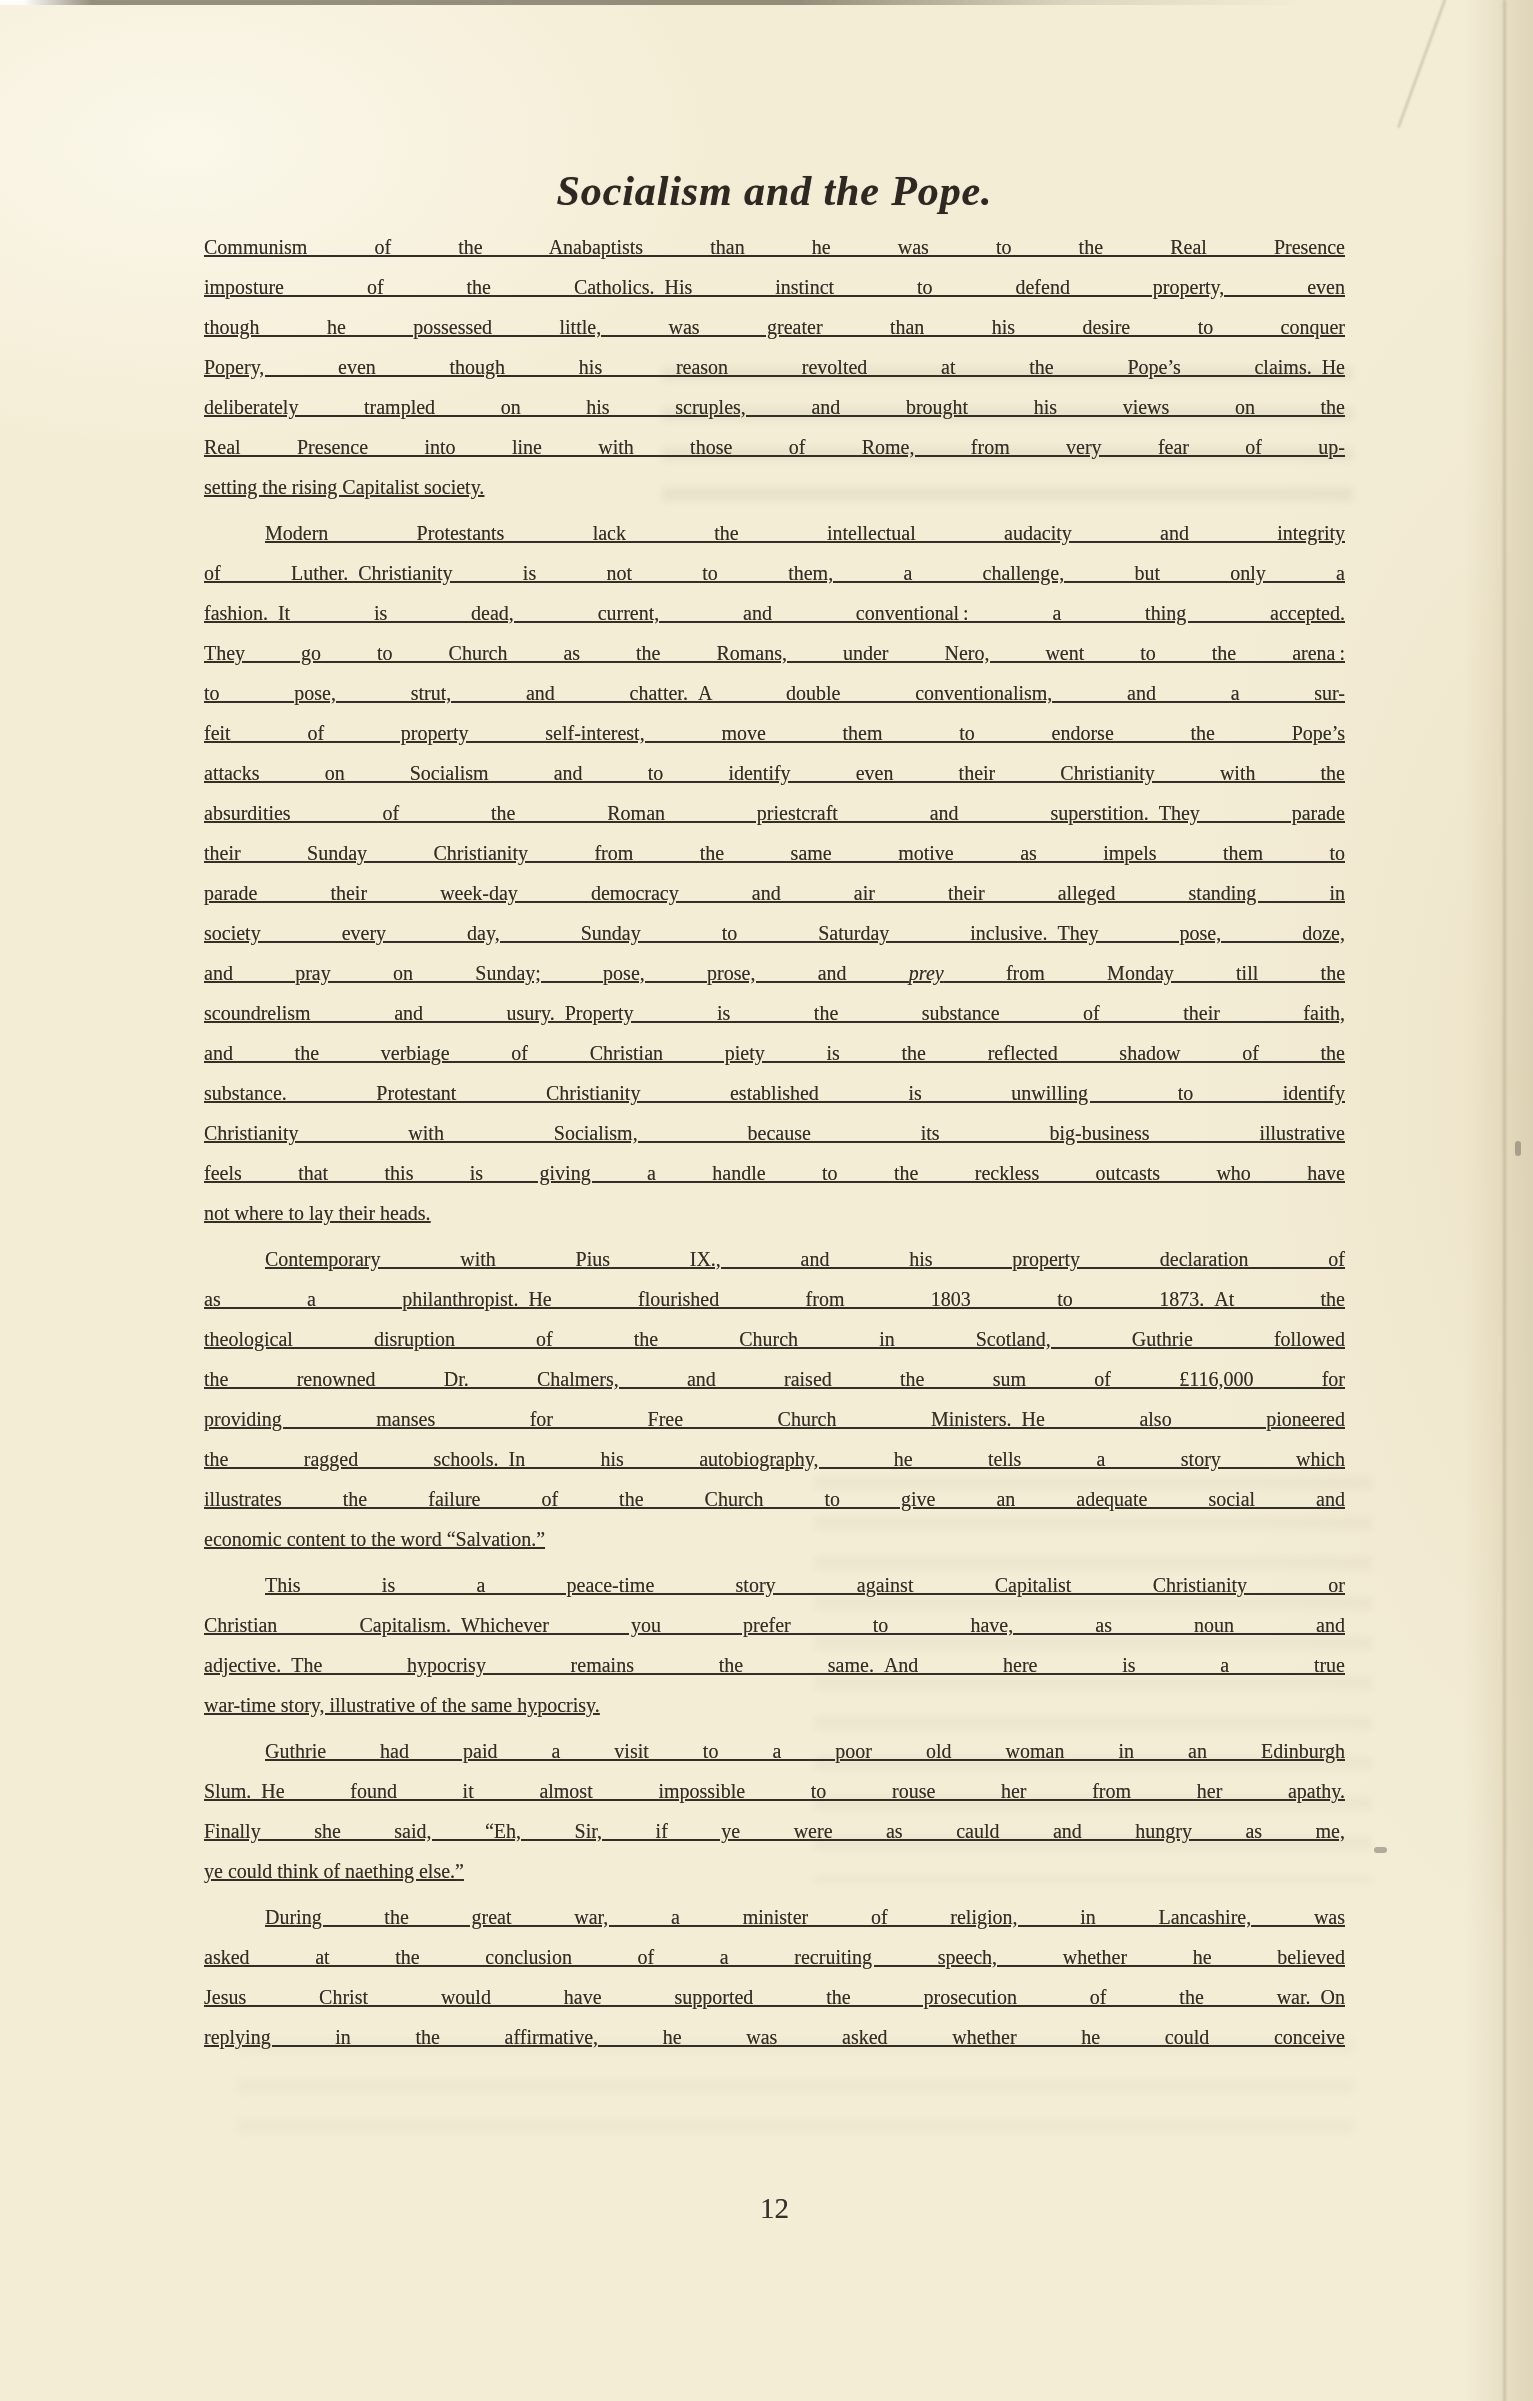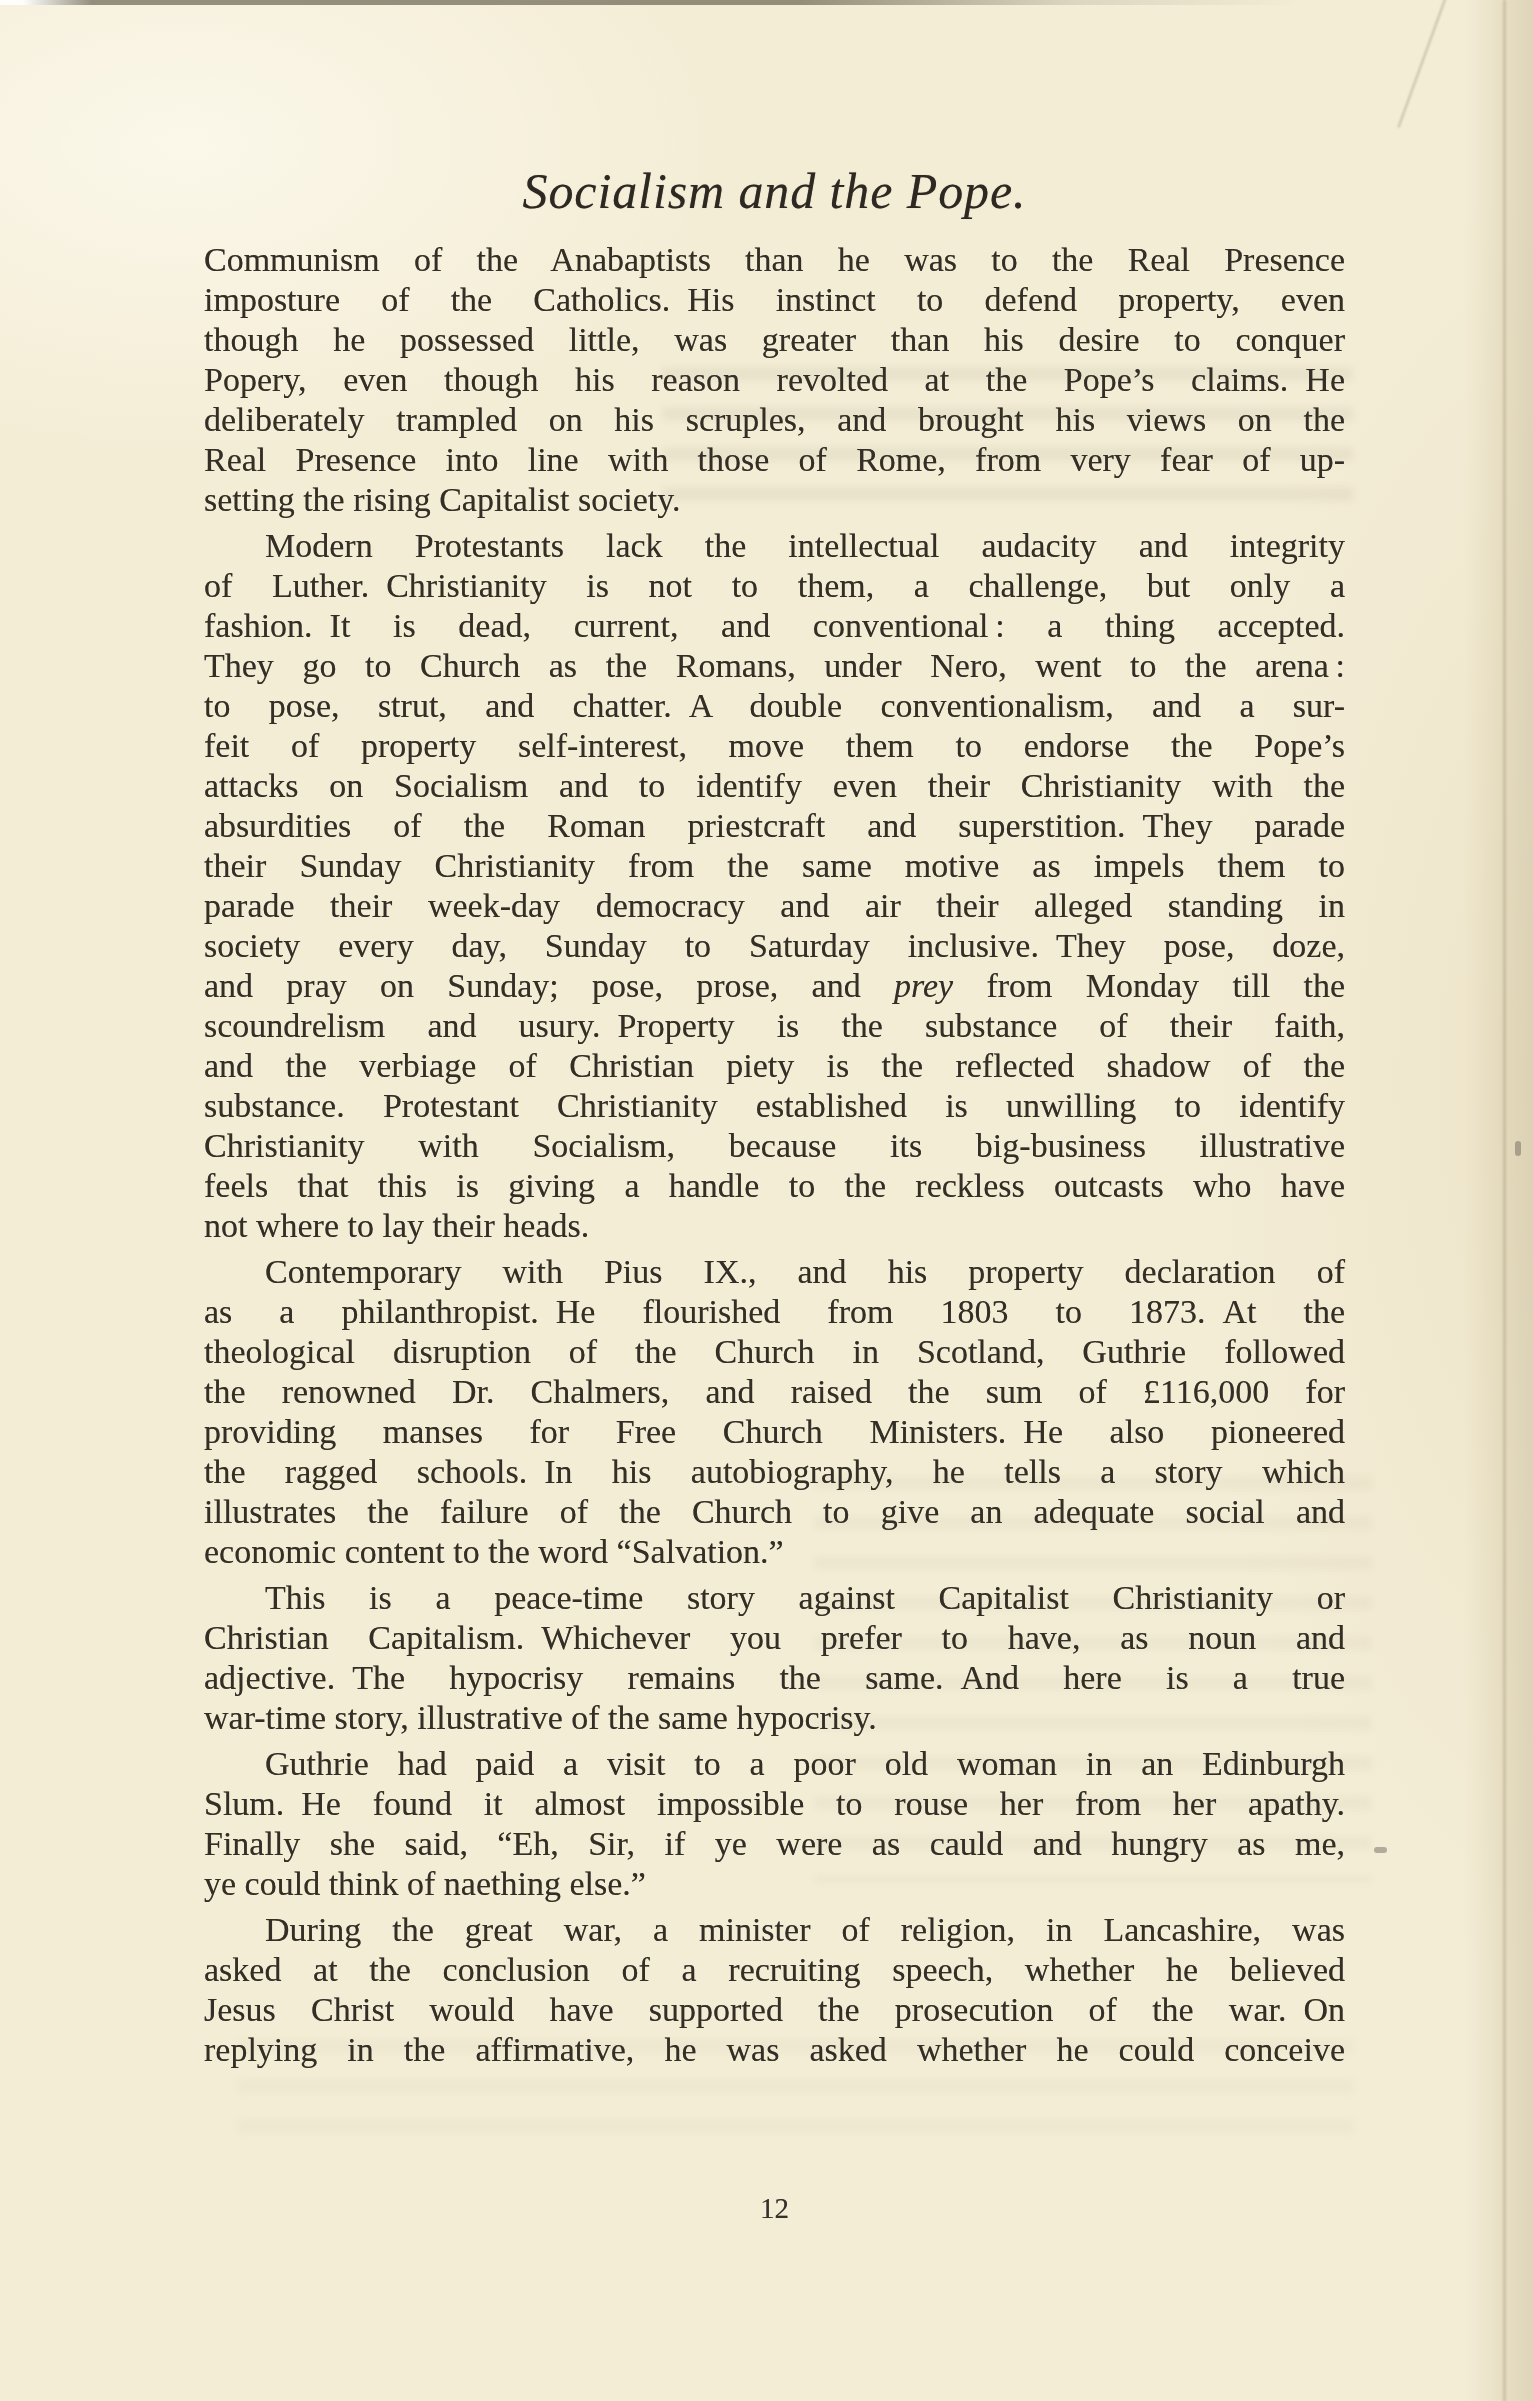--- a/index.html
+++ b/index.html
@@ -41,32 +41,33 @@
   .ghost.g1 { left:662px;  top:367px;  width:691px; height:151px; opacity:.75; }
   .ghost.g2 { left:814px;  top:1476px; width:558px; height:407px; opacity:.45; }
   .ghost.g3 { left:237px;  top:2039px; width:1117px; height:109px; opacity:.35; }
   .speck  { position:absolute; background:rgba(112,106,95,0.5); border-radius:3.8px; filter:blur(0.5px); }
   .speck.s1 { left:1374px; top:1847px; width:13.2px; height:5.7px; }
   .speck.s2 { left:1515px; top:1141px; width:5.7px;  height:15px; }
 
   
   .title {
     position:absolute; left:204px; top:167px; width:1141px;
-    font-size:50px; line-height:49px;
-    font-style:italic; font-weight:normal;
+    font-size:42px; line-height:49px;
+    font-style:italic; font-weight:bold;
     text-align:center;
     color:#2d2922;
     letter-spacing:0.9px;
     text-shadow:0 0 0.7px rgba(45,41,34,0.55);
   }
   .body-text {
-    position:absolute; left:204px; top:240px; width:1141px;
-    font-size:34px; line-height:40px;
+    position:absolute; left:204px; top:227px; width:1141px;
+    font-size:20px; line-height:40px;
     color:#332e26;
     text-shadow:0 0 0.6px rgba(51,46,38,0.5);
+    text-decoration:underline;
   }
   .para { margin:0; }
   .para + .para { margin-top:6px; }
   .line {
     text-align:justify;
     text-align-last:justify;
     -moz-text-align-last:justify;
     white-space:pre-wrap;
   }
   .line.lastline { text-align-last:left; -moz-text-align-last:left; }

